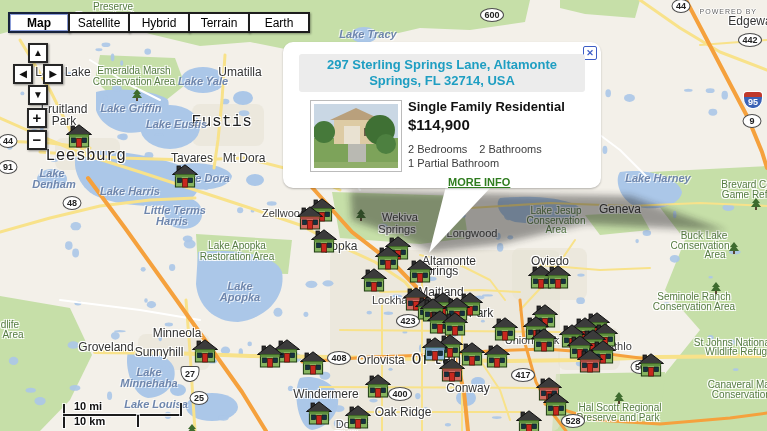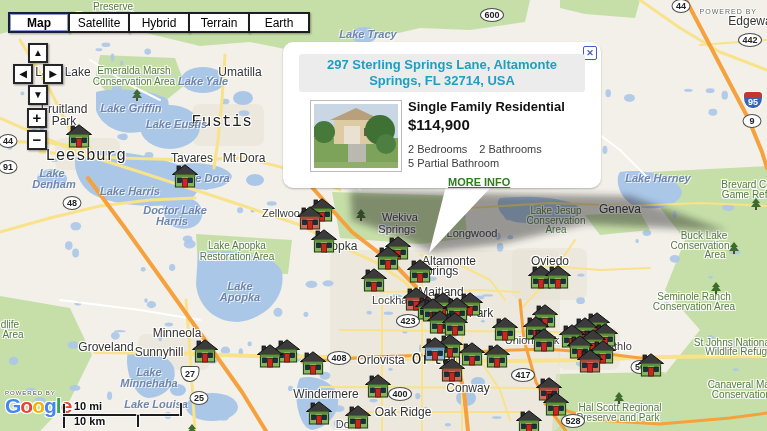--- a/index.html
+++ b/index.html
@@ -307,21 +307,21 @@
       <div class="lbl lbl-city" style="left: 532px; top: 340px;">Union Park</div>
       <div class="lbl lbl-town" style="left: 757px; top: 21px;">Edgewater</div>
       <div class="lbl lbl-water" style="left: 368px; top: 34px;">Lake Tracy</div>
       <div class="lbl lbl-water" style="left: 203px; top: 81px;">Lake Yale</div>
       <div class="lbl lbl-water" style="left: 131px; top: 108px;">Lake Griffin</div>
       <div class="lbl lbl-water" style="left: 168px; top: 124px; padding-left: 17px;">Lake Eustis</div>
       <div class="lbl lbl-water" style="left: 203px; top: 178px;">Lake Dora</div>
       <div class="lbl lbl-water" style="left: 52px; top: 173px;">Lake</div>
       <div class="lbl lbl-water" style="left: 54px; top: 184px;">Denham</div>
       <div class="lbl lbl-water" style="left: 130px; top: 191px;">Lake Harris</div>
-      <div class="lbl lbl-water" style="left: 175px; top: 210px;">Doctor Lake</div>
+      <div class="lbl lbl-water" style="left: 175px; top: 210px;">Little Terms</div>
       <div class="lbl lbl-water" style="left: 172px; top: 221px;">Harris</div>
       <div class="lbl lbl-water" style="left: 240px; top: 286px;">Lake</div>
       <div class="lbl lbl-water" style="left: 240px; top: 297px;">Apopka</div>
       <div class="lbl lbl-water" style="left: 149px; top: 372px;">Lake</div>
       <div class="lbl lbl-water" style="left: 149px; top: 383px;">Minnehaha</div>
       <div class="lbl lbl-water" style="left: 156px; top: 404px;">Lake Louisa</div>
       <div class="lbl lbl-water" style="left: 658px; top: 178px;">Lake Harney</div>
       <div class="lbl lbl-area" style="left: 113px; top: 6px;">Preserve</div>
       <div class="lbl lbl-area" style="left: 113px; top: 16px;">Restoration Area</div>
       <div class="lbl lbl-area" style="left: 134px; top: 70px;">Emeralda Marsh</div>
@@ -851,21 +851,21 @@
         <circle cx="72" cy="40" r="10" fill="#4d8040"></circle>
         <circle cx="10" cy="28" r="11" fill="#46793a"></circle>
         <rect x="0" y="58" width="84" height="6" fill="#8fae69"></rect>
       </svg>
     </div>
     <div class="popup-body">
       <div class="p-type">Single Family Residential</div>
       <div class="p-price">$114,900</div>
       <div class="p-specs">
         <span>2 Bedrooms</span><span class="gap"></span><span>2 Bathrooms</span><br>
-        <span>5 Partial Bathroom</span>
+        <span>1 Partial Bathroom</span>
       </div>
       <a class="p-link">MORE INFO</a>
     </div>
   </div>
 
   <div class="maptype">
     <button class="active">Map</button>
     <button>Satellite</button>
     <button>Hybrid</button>
     <button>Terrain</button>
@@ -876,24 +876,20 @@
   <button class="navbtn" style="left:13px;top:64px">◀</button>
   <button class="navbtn" style="left:43px;top:64px">▶</button>
   <button class="navbtn" style="left:28px;top:85px">▼</button>
   <button class="navbtn zoombtn" style="left:27px;top:108px">+</button>
   <button class="navbtn zoombtn" style="left:27px;top:130px">−</button>
 
   <div class="realbird">
     <div class="rb-pb">POWERED BY</div>
   </div>
 
-  <div class="gbrand">
-    <div class="g-pb">POWERED BY</div>
-    <div class="g-logo" id="google-letters"><span style="color: rgb(66, 133, 244);">G</span><span style="color: rgb(234, 67, 53);">o</span><span style="color: rgb(244, 180, 0);">o</span><span style="color: rgb(66, 133, 244);">g</span><span style="color: rgb(52, 168, 83);">l</span><span style="color: rgb(234, 67, 53);">e</span></div>
-  </div>
 
   <div class="scalebar">
     <div class="sb-line" style="left:0;top:3px;width:2px;height:24px"></div>
     <div class="sb-line" style="left:0;top:13px;width:119px;height:2px"></div>
     <div class="sb-line" style="left:117px;top:2px;width:2px;height:13px"></div>
     <div class="sb-line" style="left:74px;top:14px;width:2px;height:12px"></div>
     <div class="sb-txt" style="left:11px;top:-1px">10 mi</div>
     <div class="sb-txt" style="left:11px;top:14px">10 km</div>
   </div>
 

